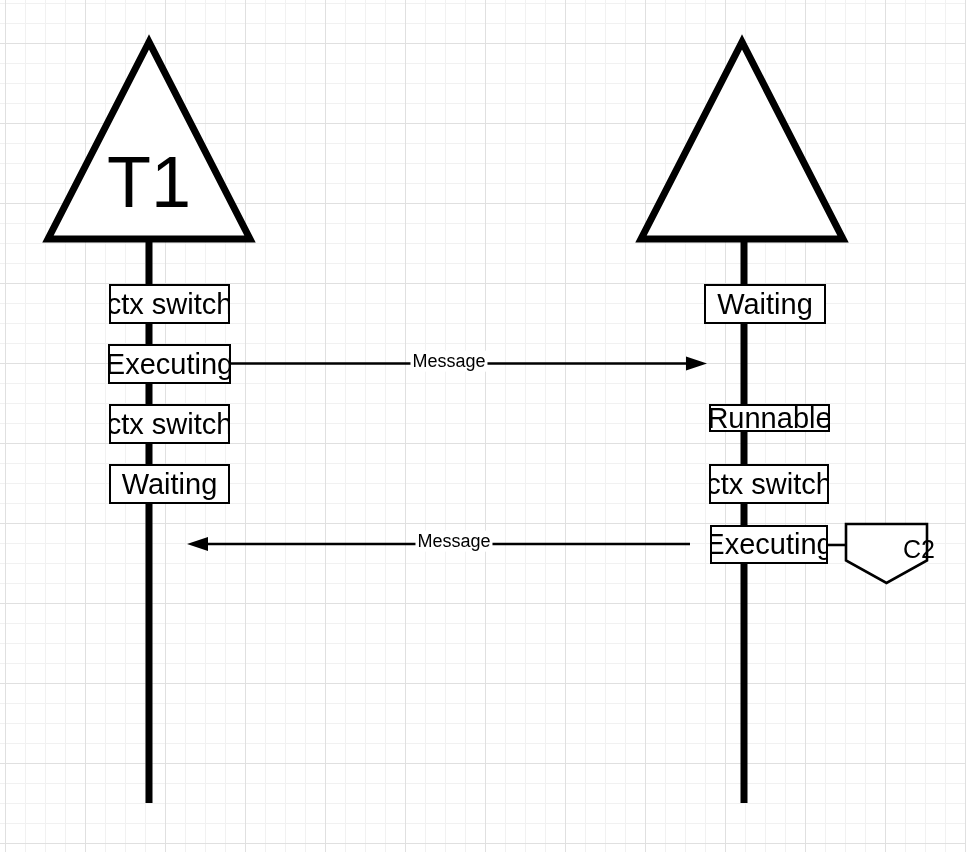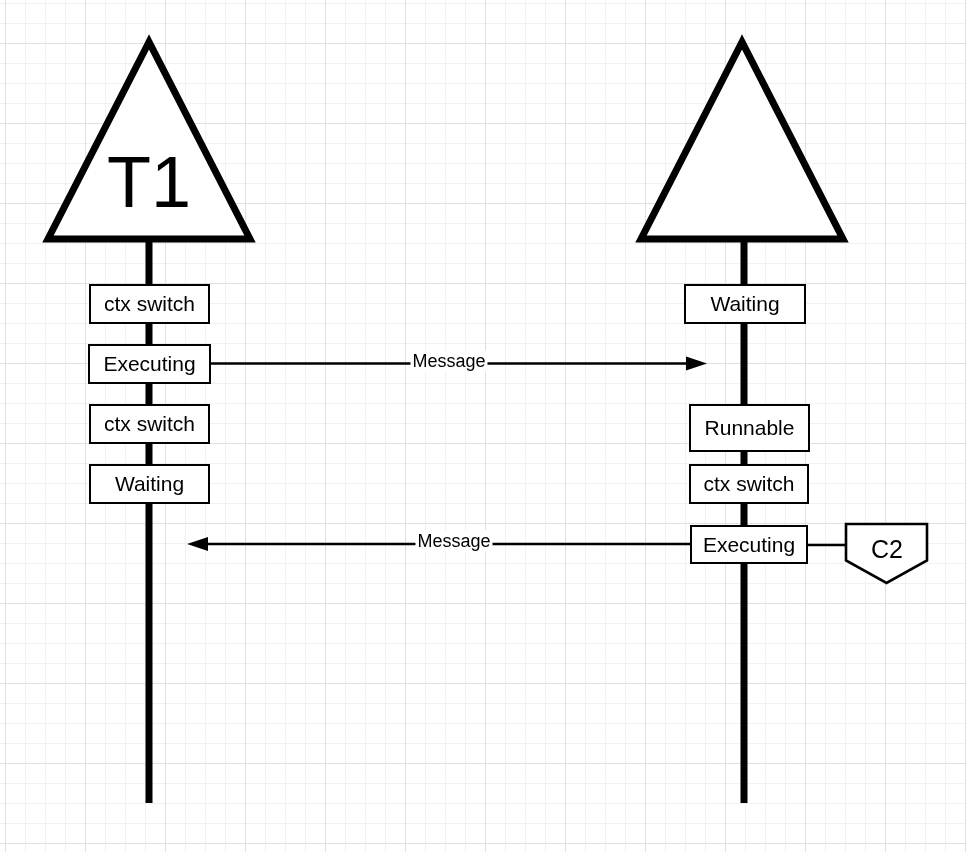--- a/index.html
+++ b/index.html
@@ -38,38 +38,40 @@
     white-space: nowrap;
   }
   .state-box {
     position: absolute;
     box-sizing: border-box;
     border: 2.5px solid #000000;
     background: #ffffff;
     display: flex;
     align-items: center;
     justify-content: center;
-    font-size: 21px;
+    font-size: 29px;
     white-space: nowrap;
     overflow: hidden;
+    margin-left: 20px;
   }
   .edge-label {
     position: absolute;
     transform: translate(-50%, -50%);
     background: #ffffff;
     padding: 0 2px;
     font-size: 18px;
     line-height: 1.15;
     white-space: nowrap;
   }
   .c2-label {
     position: absolute;
     transform: translate(-50%, -50%);
     font-size: 25px;
     white-space: nowrap;
+    margin-left: 32px;
   }
 </style>
 </head>
 <body>
 
 <div class="canvas">
 
   <svg class="shapes-layer" viewBox="0 0 966 852" xmlns="http://www.w3.org/2000/svg">
 
     <line x1="149" y1="240" x2="149" y2="803" stroke="#000000" stroke-width="7"></line>
@@ -90,21 +92,21 @@
   </svg>
 
   <div class="actor-label" style="left:149px; top:146px;">T1</div>
 
   <div class="state-box" style="left:89px;  top:284px; width:121px; height:40px;">ctx switch</div>
   <div class="state-box" style="left:88px;  top:344px; width:123px; height:40px;">Executing</div>
   <div class="state-box" style="left:89px;  top:404px; width:121px; height:40px;">ctx switch</div>
   <div class="state-box" style="left:89px;  top:464px; width:121px; height:40px;">Waiting</div>
 
   <div class="state-box" style="left:684px; top:284px; width:122px; height:40px;">Waiting</div>
-  <div class="state-box" style="left:689px; top:404px; width:121px; height:48px;">Runnable</div>
+  <div class="state-box" style="left:689px; top:404px; width:121px; height:28px;">Runnable</div>
   <div class="state-box" style="left:689px; top:464px; width:120px; height:40px;">ctx switch</div>
   <div class="state-box" style="left:690px; top:525px; width:118px; height:39px;">Executing</div>
 
   <div class="edge-label" style="left:449px; top:361px;">Message</div>
   <div class="edge-label" style="left:454px; top:541px;">Message</div>
 
   <div class="c2-label" style="left:887px; top:549px;">C2</div>
 
 </div>
 

